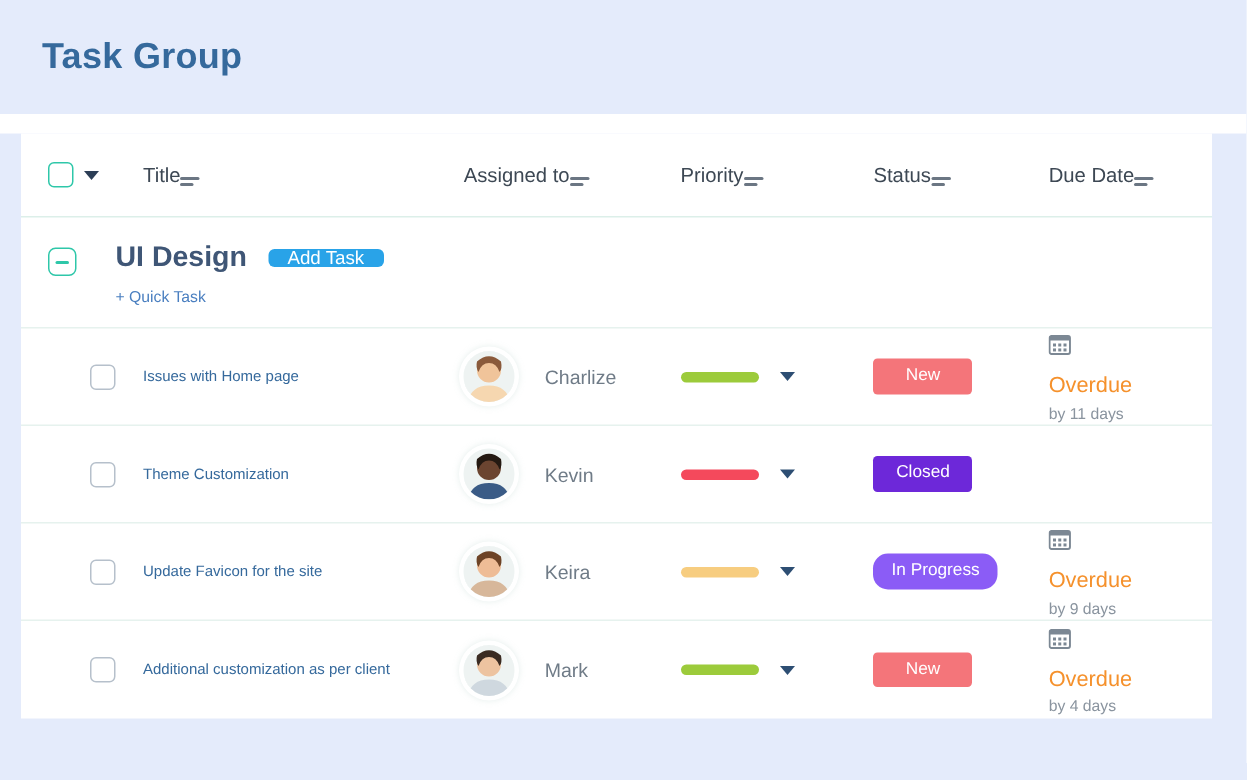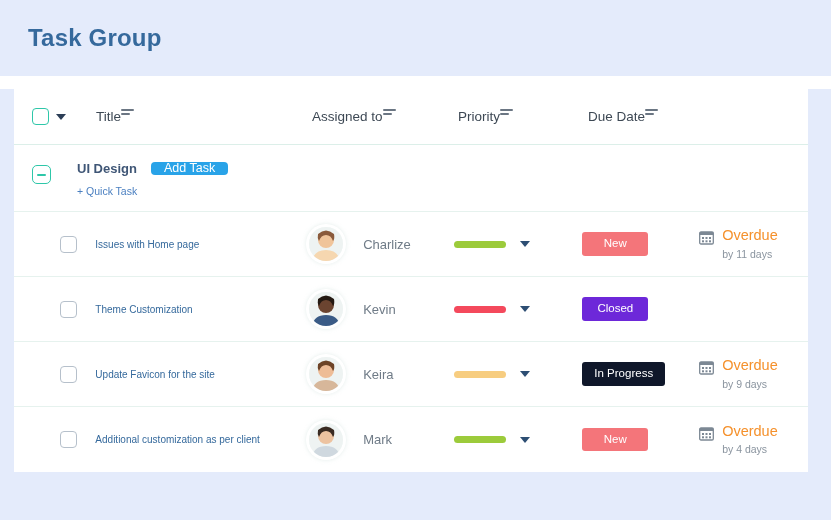--- a/index.html
+++ b/index.html
@@ -54,21 +54,21 @@
   }
   .col-check   { width: 64px; display: flex; align-items: center; gap: 7px; }
   .col-title   { width: 216px; }
   .col-assign  { width: 146px; }
   .col-prio    { width: 130px; }
   .col-status  { width: 118px; }
   .col-due     { width: 110px; }
 
   .th {
     display: flex;
-    align-items: flex-start;
+    align-items: flex-end;
     font-size: 13.5px;
     color: #3d4854;
   }
 
   .chk {
     width: 17px;
     height: 17px;
     border: 1.6px solid #2ec7a9;
     border-radius: 4px;
     background: #fff;
@@ -100,21 +100,21 @@
     display: flex; align-items: center; justify-content: center;
     box-sizing: border-box;
     margin-top: 4px;
   }
   .group-toggle span {
     display:block; width:9px; height:2px; background:#2ec7a9; border-radius:1px;
   }
   .group-main { margin-left: 26px; }
   .group-line { display: flex; align-items: center; gap: 14px; }
   .group-name {
-    font-size: 13px;
+    font-size: 19px;
     font-weight: bold;
     color: #3f5676;
   }
   .add-task-btn {
     background: #29a3e8;
     color: #ffffff;
     font-size: 12.5px;
     padding: 0 13px;
     border-radius: 4px;
     border: none;
@@ -179,21 +179,21 @@
     display: inline-block;
     font-size: 11.5px;
     color: #ffffff;
     padding: 5px 12px;
     border-radius: 3px;
     line-height: 1.15;
     min-width: 42px;
     text-align: center;
   }
 
-  .due-cell { display: flex; align-items: flex-start; gap: 8px; }
+  .due-cell { display: flex; align-items: flex-start; gap: 8px; flex-direction: column; }
   .cal-icon { margin-top: 2px; flex: none; }
   .due-label { font-size: 14.5px; color: #f5912c; cursor: pointer; line-height: 1.1; }
   .due-sub { font-size: 10.5px; color: #8a949f; margin-top: 4px; }
   .due-empty { height: 1px; }
 </style>
 </head>
 <body>
 
 <div class="page-header">
   <div class="page-title">Task Group</div>
@@ -222,20 +222,29 @@
           <span>Assigned to</span>
           <span class="sort-icon">
               <i></i>
               <i></i>
             </span>
         </div>
       </div>
       <div class="col-prio">
         <div class="th">
           <span>Priority</span>
+          <span class="sort-icon">
+              <i></i>
+              <i></i>
+            </span>
+        </div>
+      </div>
+      <div class="col-status">
+        <div class="th">
+          <span>Status</span>
           <span class="sort-icon">
               <i></i>
               <i></i>
             </span>
         </div>
       </div>
       <div class="col-due">
         <div class="th">
           <span>Due Date</span>
           <span class="sort-icon">
@@ -356,21 +365,21 @@
               </div>
               <span class="assignee-name">Keira</span>
             </div>
           </div>
           <div class="col-prio">
             <div class="prio-wrap">
               <div class="prio-bar" style="background: rgb(247, 205, 128);"></div>
               <div class="caret-blue"></div>
             </div>
           </div>
-          <div class="col-status"><span class="pill" style="background: #0f172a;">In Progress</span></div>
+          <div class="col-status"><span class="pill" style="background: #8b5cf6; border-radius: 10px;">In Progress</span></div>
           <div class="col-due">
             <div class="due-cell">
               <span class="cal-icon"><svg width="15" height="15" viewBox="0 0 15 15">
                   <rect x="0.7" y="2" width="13.6" height="12" rx="1.3" fill="none" stroke="#7c8894" stroke-width="1.3"></rect>
                   <rect x="0.7" y="2" width="13.6" height="3" fill="#7c8894"></rect>
                   <rect x="3" y="7" width="2" height="2" fill="#7c8894"></rect>
                   <rect x="6.5" y="7" width="2" height="2" fill="#7c8894"></rect>
                   <rect x="10" y="7" width="2" height="2" fill="#7c8894"></rect>
                   <rect x="3" y="10.3" width="2" height="2" fill="#7c8894"></rect>
                   <rect x="6.5" y="10.3" width="2" height="2" fill="#7c8894"></rect>

